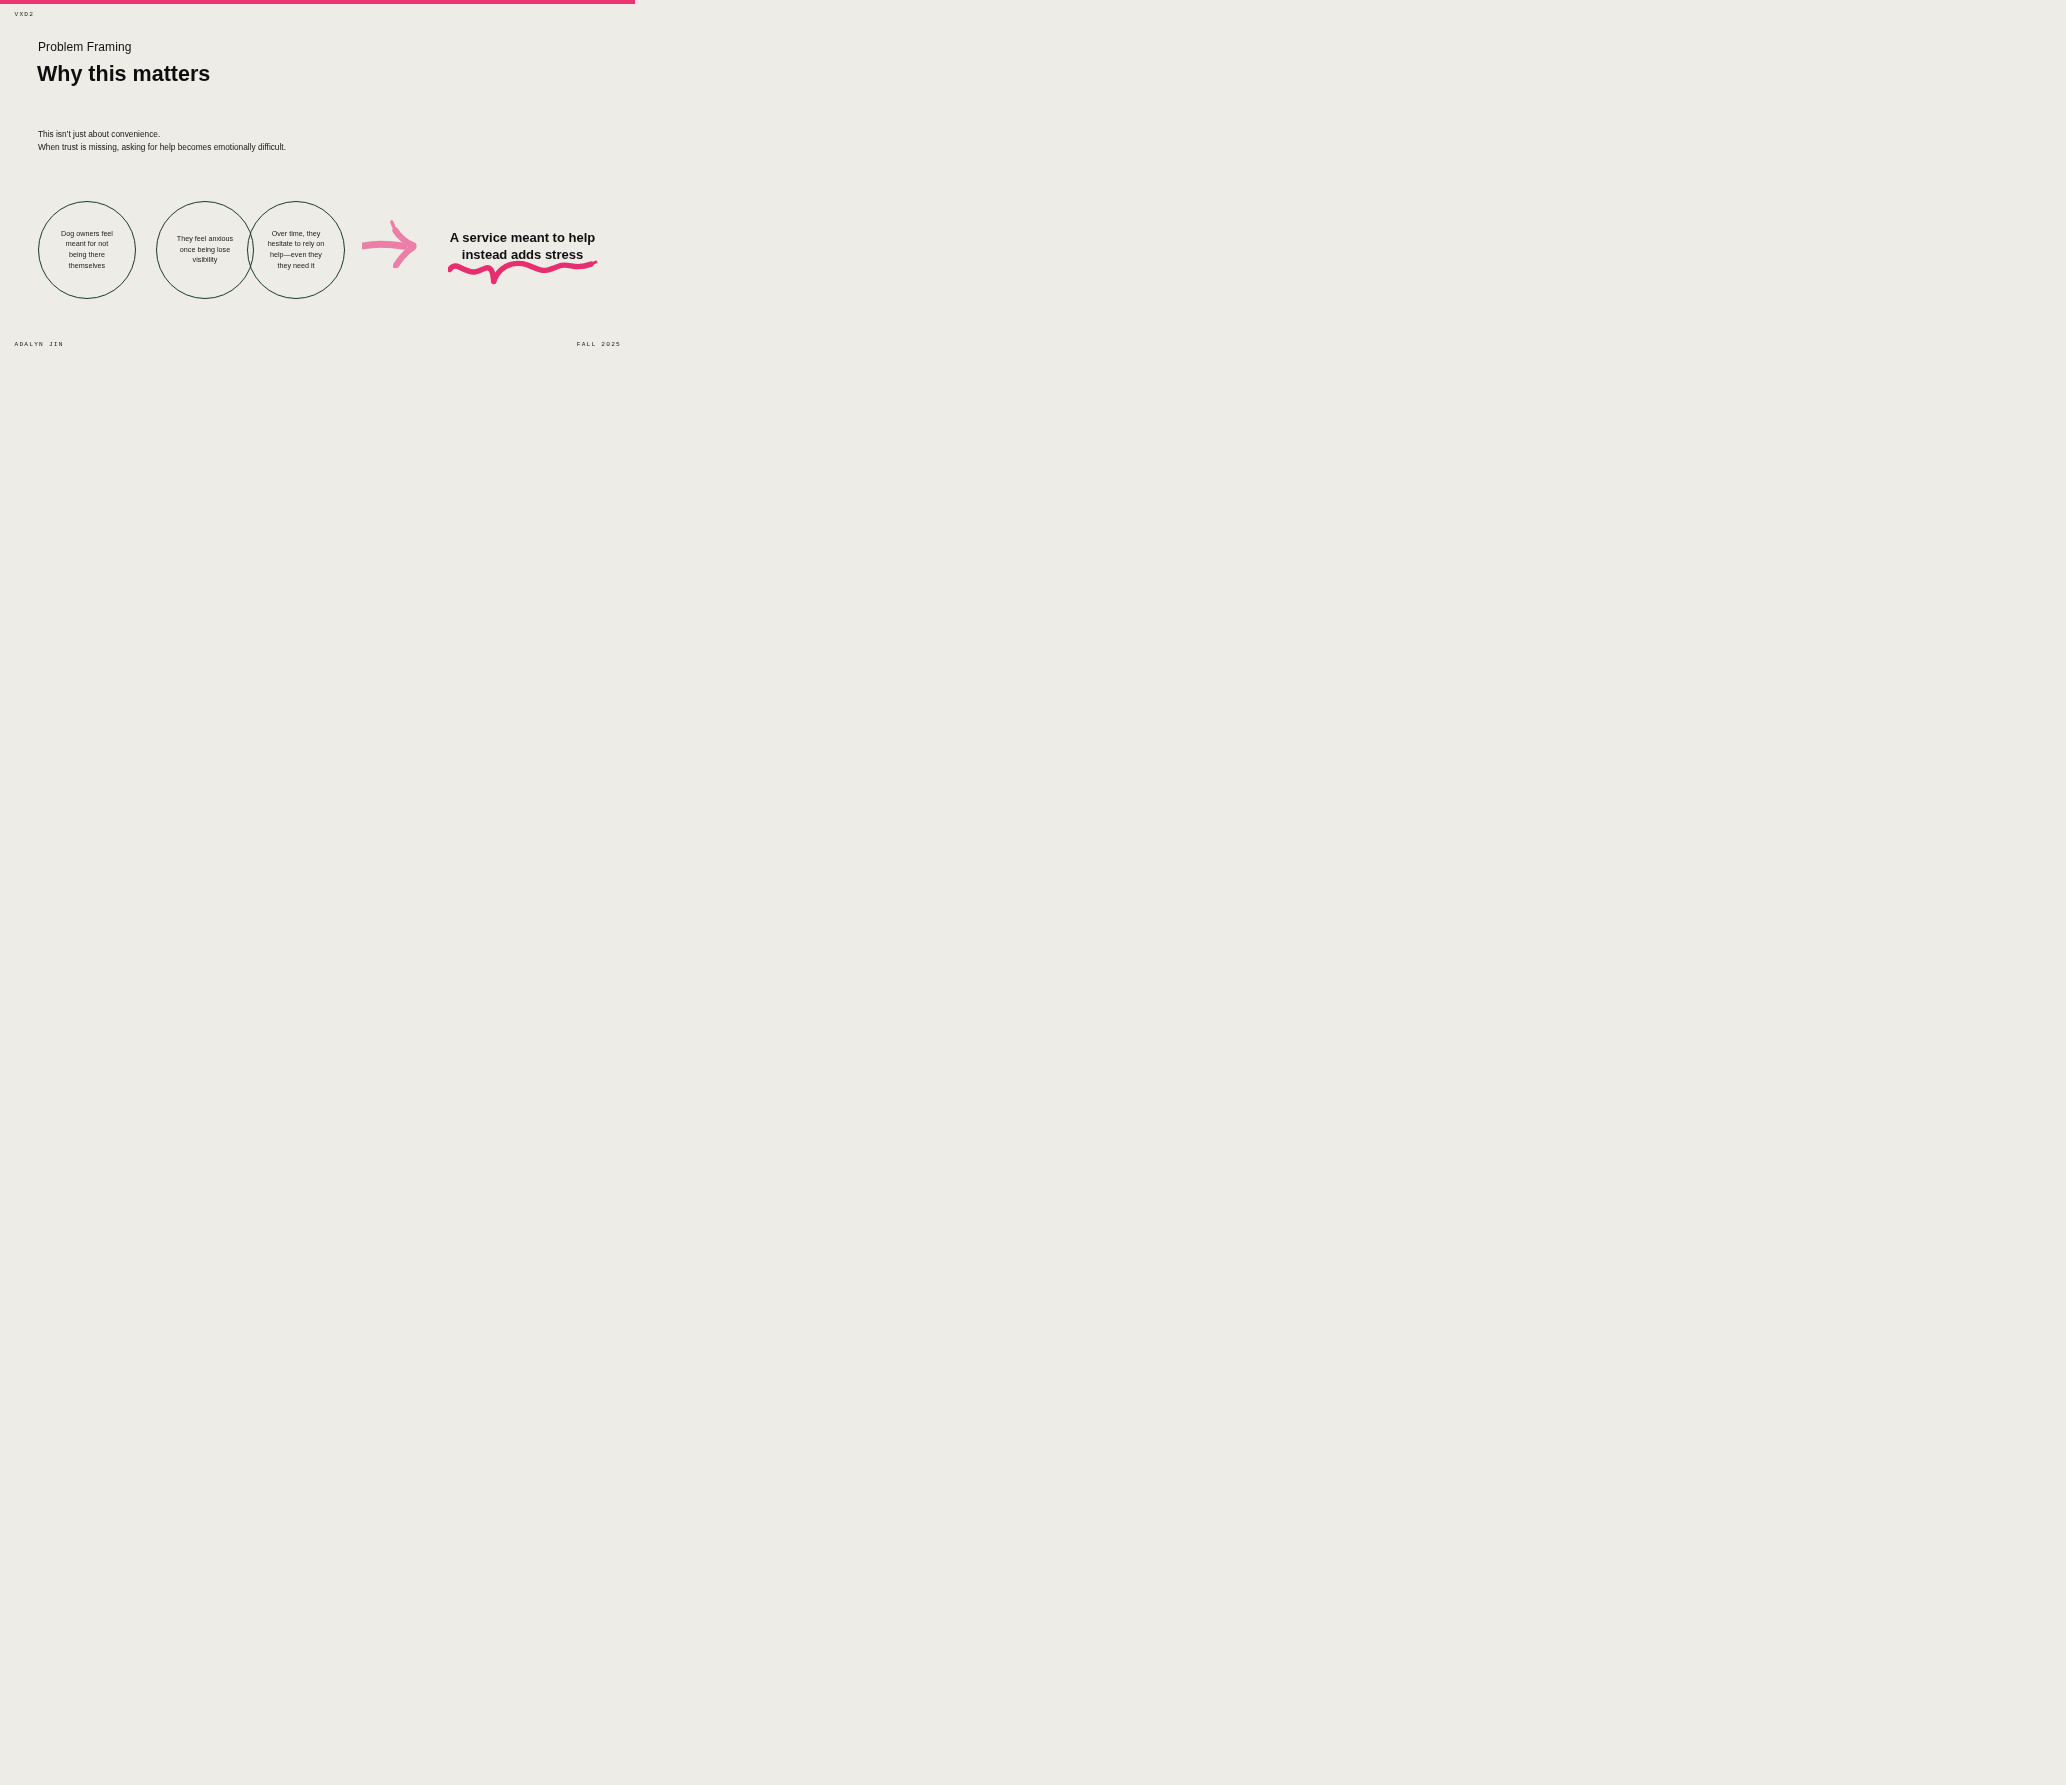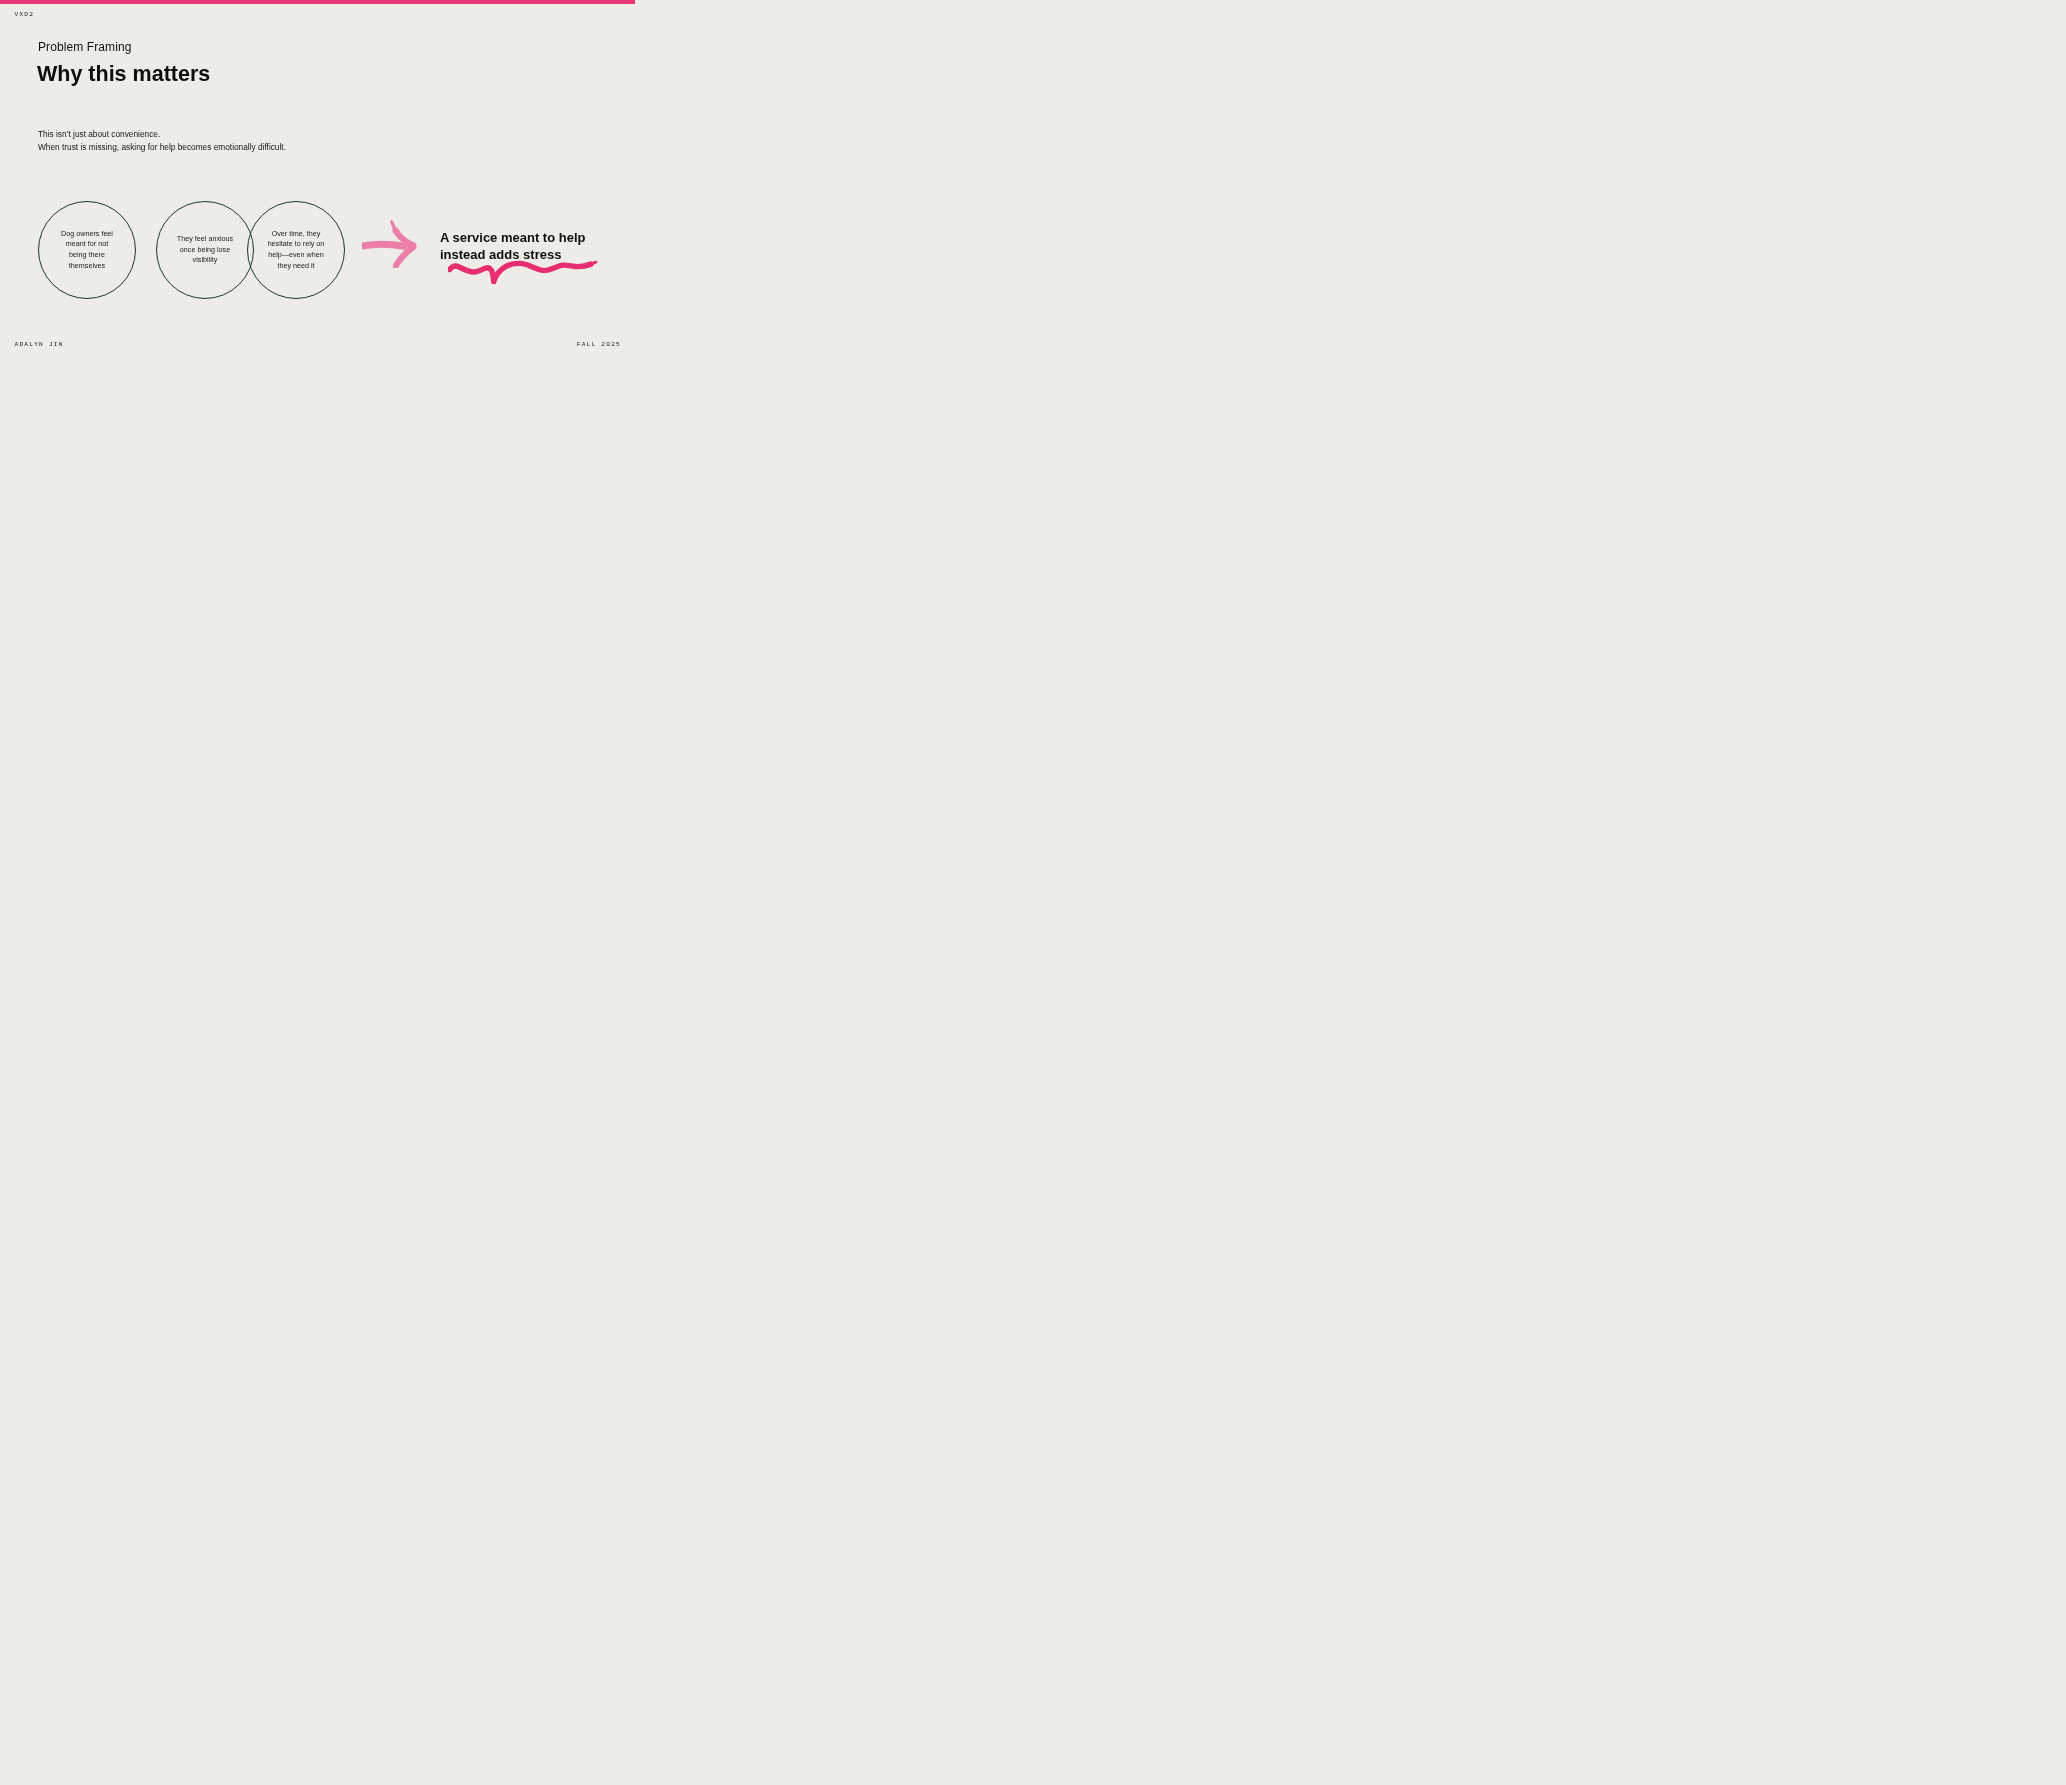--- a/index.html
+++ b/index.html
@@ -57,21 +57,21 @@
   .circle.c1{left:38px}
   .circle.c2{left:156px}
   .circle.c3{left:247px}
   .arrow{
     position:absolute;left:362px;top:220px;width:55px;height:48px;
   }
   .arrow path{stroke:var(--arrow-pink);fill:none;stroke-linecap:round}
   .arrow ellipse{fill:var(--arrow-pink)}
   .conclusion{
     position:absolute;left:440px;top:230px;width:165px;
-    text-align:left;
+    text-align:center;
     font-size:13px;line-height:16.5px;font-weight:700;color:#0e0e0e;
     white-space:nowrap;
   }
   .squiggle{
     position:absolute;left:448px;top:260px;width:150px;height:26.4px;
   }
   .squiggle path{stroke:var(--squiggle-pink);fill:none;stroke-linecap:round}
   .footer-author,.footer-term{
     position:absolute;top:341px;
     font-family:"Liberation Mono",monospace;
@@ -113,21 +113,21 @@
       <div>They feel anxious</div>
       <div>once being lose</div>
       <div>visibility</div>
     </div>
   </div>
 
   <div class="circle c3">
     <div>
       <div>Over time, they</div>
       <div>hesitate to rely on</div>
-      <div>help—even when</div>
+      <div>help—even they</div>
       <div>they need it</div>
     </div>
   </div>
 
   <svg class="arrow" viewBox="0 0 133 115" aria-hidden="true">
     <path d="M 3 62 C 35 56 65 57 102 63" stroke-width="17"></path>
     <path d="M 72 4 C 75 13 79 22 85 31" stroke-width="8"></path>
     <path d="M 81 25 C 91 41 106 53 124 61" stroke-width="15"></path>
     <path d="M 124 65 C 106 77 92 94 83 108" stroke-width="15"></path>
     <path d="M 86 101 C 83 105 81 109 79 113" stroke-width="8"></path>

